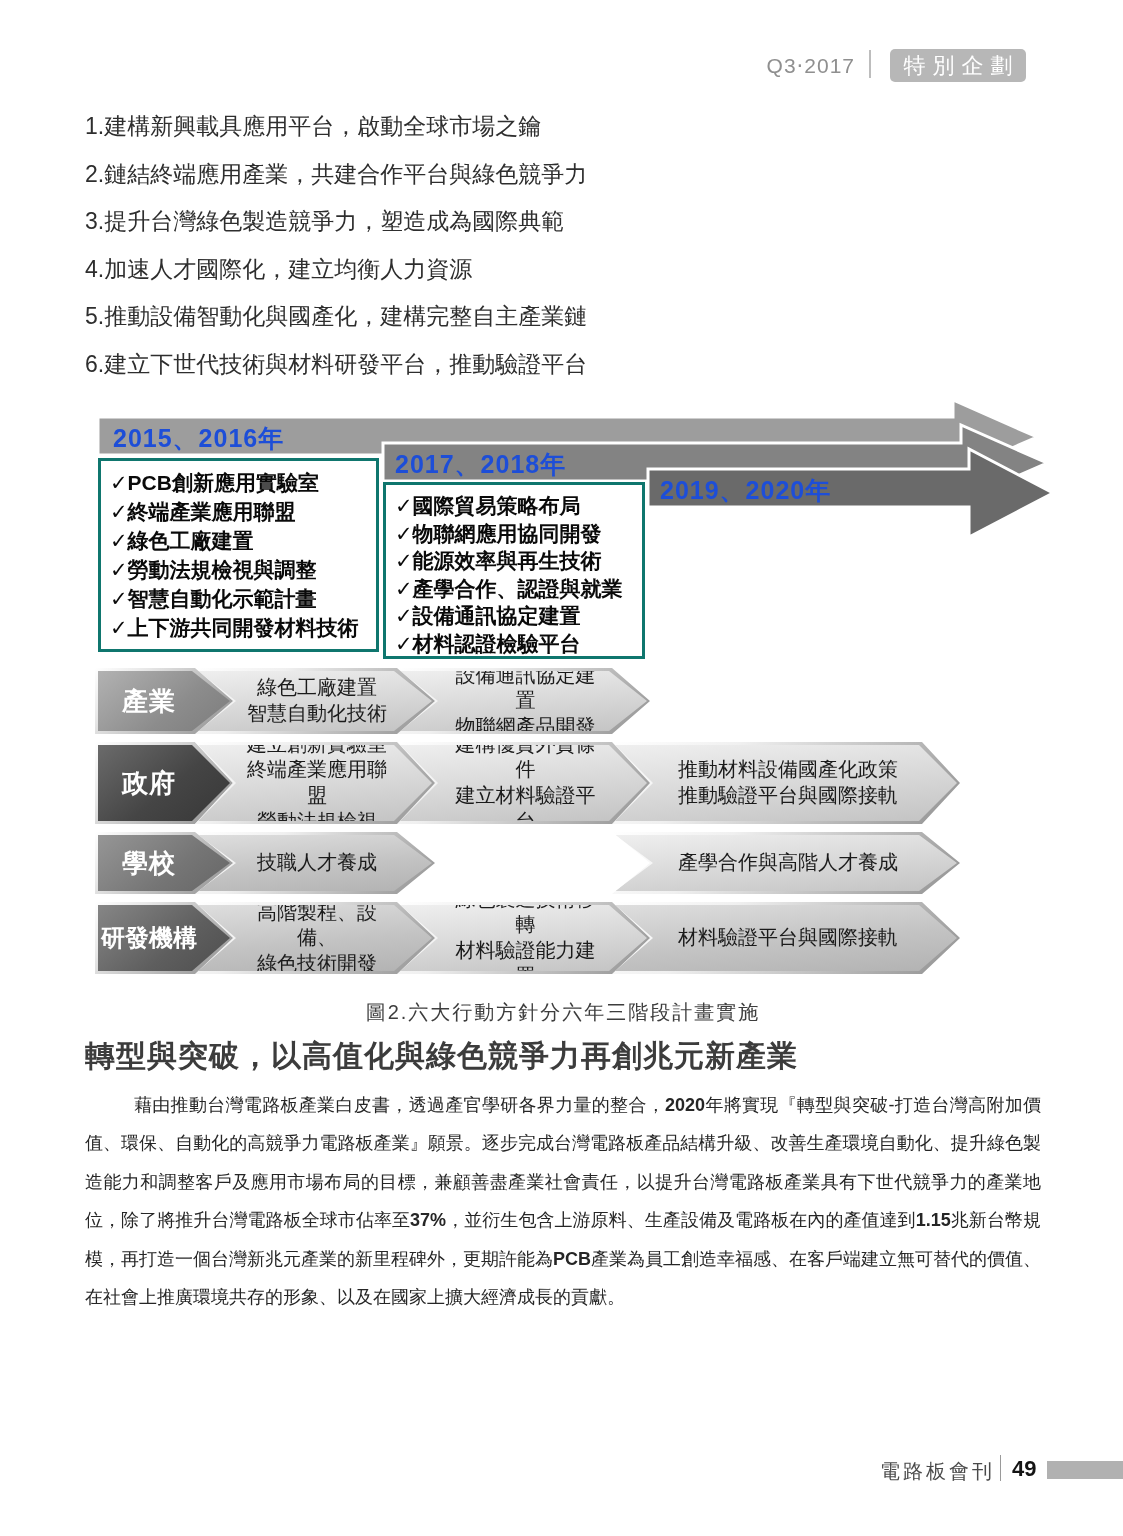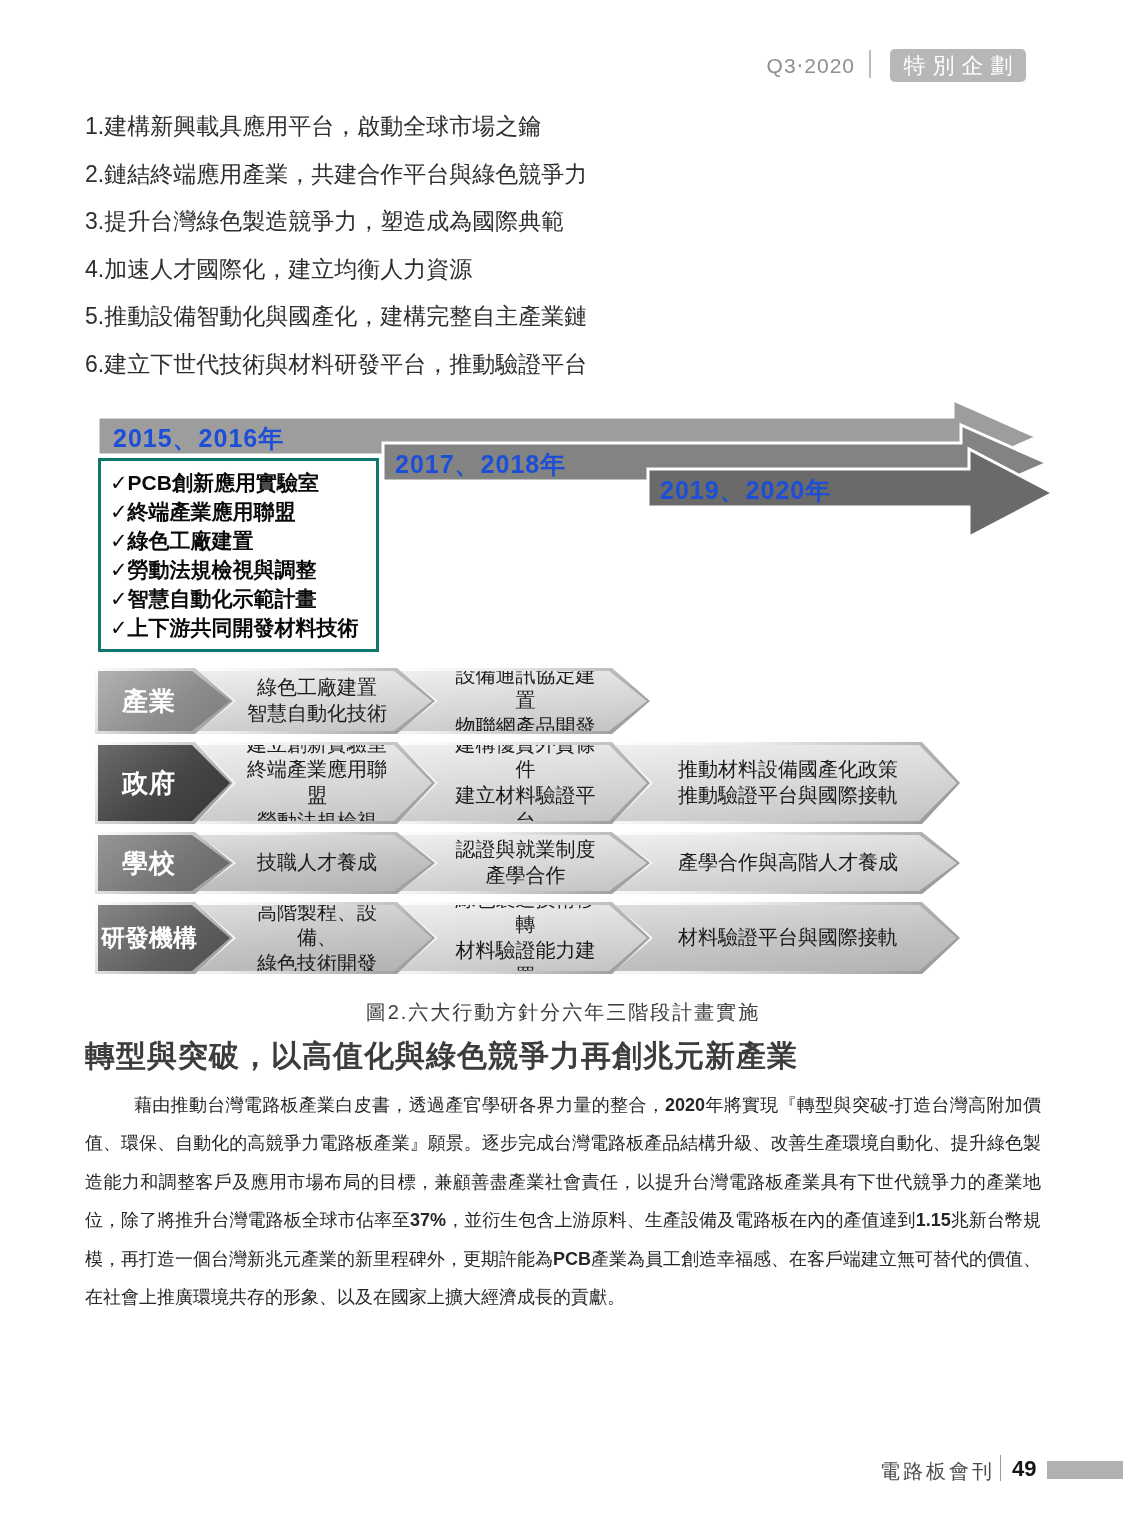--- a/index.html
+++ b/index.html
@@ -69,21 +69,21 @@
   .ft-journal{position:absolute;top:1458px;left:880px;font-size:20px;color:#4a4a4a;letter-spacing:3px;}
   .ft-div{position:absolute;top:1455px;left:1000px;width:1px;height:26px;background:#9a9a9a;}
   .ft-page{position:absolute;top:1456px;left:1012px;font-size:22px;font-weight:700;color:#141414;}
   .ft-bar{position:absolute;top:1461px;left:1047px;width:76px;height:18px;background:#b1b1b1;}
 </style>
 </head>
 <body>
 
 <div class="page">
 
-  <span class="issue">Q3‧2020</span>
+  <span class="issue">Q3‧2017</span>
   <span class="hdr-div"></span>
   <span class="badge">特別企劃</span>
 
   <ol class="actions">
     <li>1.建構新興載具應用平台，啟動全球市場之鑰</li>
     <li>2.鏈結終端應用產業，共建合作平台與綠色競爭力</li>
     <li>3.提升台灣綠色製造競爭力，塑造成為國際典範</li>
     <li>4.加速人才國際化，建立均衡人力資源</li>
     <li>5.推動設備智動化與國產化，建構完整自主產業鏈</li>
     <li>6.建立下世代技術與材料研發平台，推動驗證平台</li>
@@ -104,20 +104,30 @@
     <div class="stage-box sb1">
       <ul>
         <li>✓PCB創新應用實驗室</li>
         <li>✓終端產業應用聯盟</li>
         <li>✓綠色工廠建置</li>
         <li>✓勞動法規檢視與調整</li>
         <li>✓智慧自動化示範計畫</li>
         <li>✓上下游共同開發材料技術</li>
       </ul>
     </div>
+    <div class="stage-box sb2">
+      <ul>
+        <li>✓國際貿易策略布局</li>
+        <li>✓物聯網應用協同開發</li>
+        <li>✓能源效率與再生技術</li>
+        <li>✓產學合作、認證與就業</li>
+        <li>✓設備通訊協定建置</li>
+        <li>✓材料認證檢驗平台</li>
+      </ul>
+    </div>
 
     <div class="chev-row r1">
       <div class="chev cell c2">
         <div class="chev-in cell-in">設備通訊協定建置
 物聯網產品開發</div>
       </div>
       <div class="chev cell c1">
         <div class="chev-in cell-in">綠色工廠建置
 智慧自動化技術</div>
       </div>
@@ -142,24 +152,20 @@
         <div class="chev-in cell-in">建立創新實驗室
 終端產業應用聯盟
 勞動法規檢視</div>
       </div>
     </div>
 
     <div class="chev-row r3">
       <div class="chev cell c3">
         <div class="chev-in cell-in">產學合作與高階人才養成</div>
       </div>
-      <div class="chev cell c2">
-        <div class="chev-in cell-in">認證與就業制度
-產學合作</div>
-      </div>
       <div class="chev cell c1">
         <div class="chev-in cell-in">技職人才養成</div>
       </div>
       <div class="chev lbl">
         <div class="chev-in lbl-in">學校</div>
       </div>
     </div>
 
     <div class="chev-row r4">
       <div class="chev cell c3">

